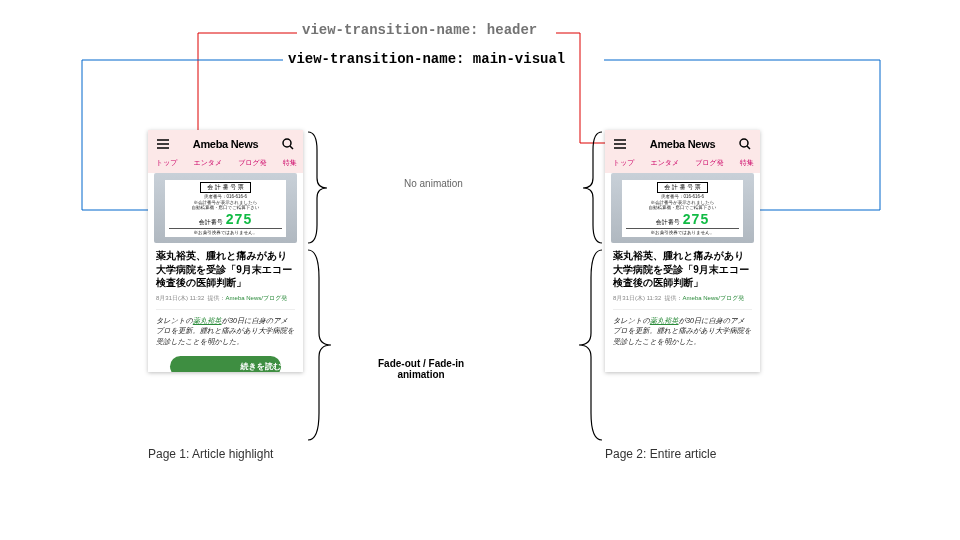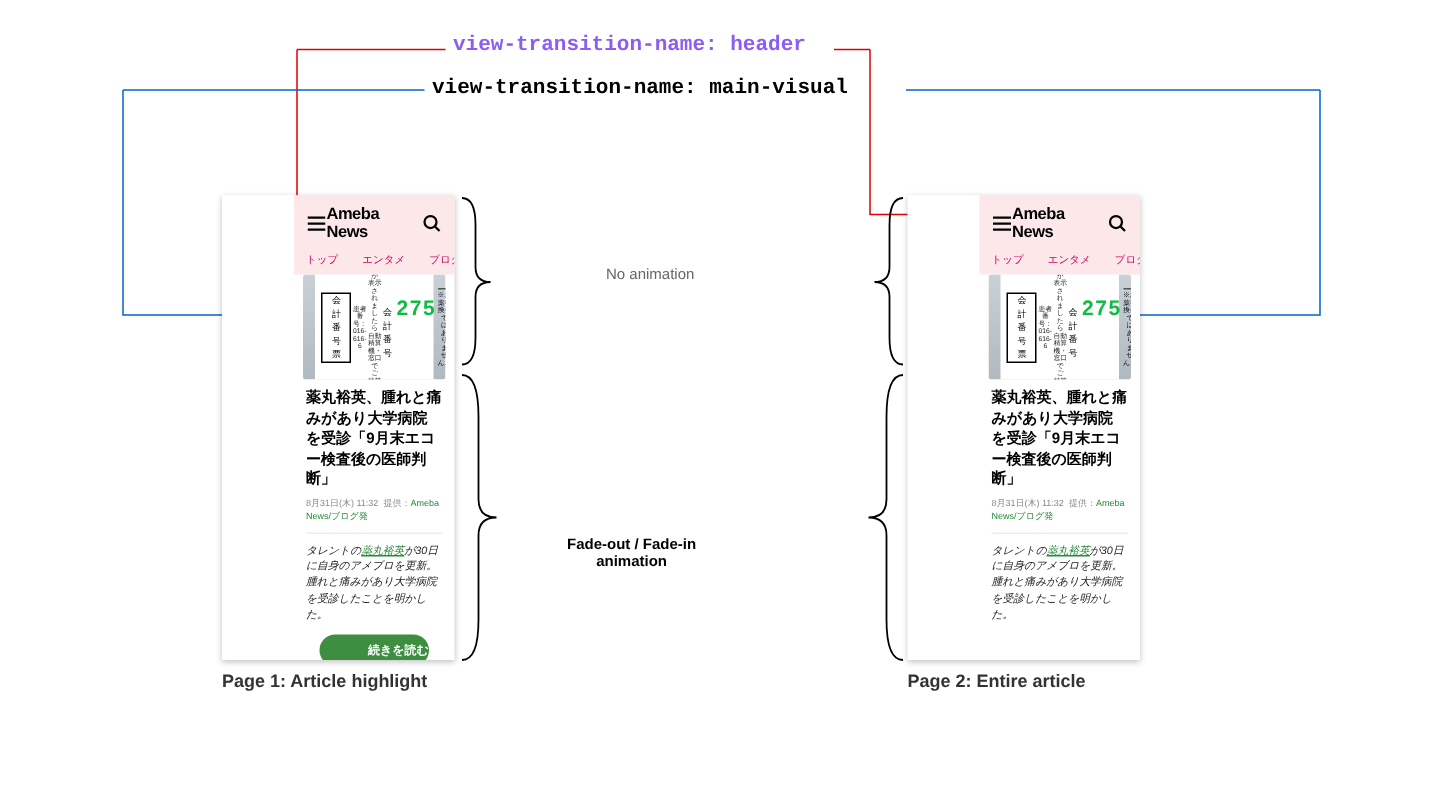--- a/index.html
+++ b/index.html
@@ -1,58 +1,58 @@
 <!DOCTYPE html>
 <html><head>
 <meta charset="utf-8">
 <style>
   * { box-sizing: border-box; margin: 0; padding: 0; }
   body { font-family: "Helvetica Neue", Arial, sans-serif; background: #fff; width: 960px; height: 540px; position: relative; }
   .label-text { position: absolute; font-family: "Courier New", monospace; font-size: 14px; font-weight: bold; white-space: nowrap; }
 
   
-  .mobile { position: absolute; width: 155px; height: 310px; background: #fff; box-shadow: 0 1px 4px rgba(0,0,0,.25); overflow: hidden; font-size: 8px; padding-left: 48px; }
+  .mobile { position: absolute; width: 155px; height: 242px; background: #fff; box-shadow: 0 1px 4px rgba(0,0,0,.25); overflow: hidden; font-size: 8px; }
   .mobile-header { background: #fce8e8; }
   .mobile-topbar { display: flex; align-items: center; justify-content: space-between; padding: 7px 8px 3px; }
   .mobile-topbar .menu, .mobile-topbar .search { width: 14px; height: 14px; display: flex; align-items: center; justify-content: center; }
   .logo { font-weight: 700; font-size: 11px; letter-spacing: -0.3px; }
   .tabs { display: flex; gap: 0; padding: 4px 0 5px; font-size: 7px; color: #c06; overflow: hidden; }
   .tabs span { padding: 0 8px; white-space: nowrap; }
   .mainvisual { margin: 0 6px; background: #eee; border-radius: 2px; overflow: hidden; }
   .ticket { background: linear-gradient(#c8d0d8,#b0b8c0); padding: 4px; height: 70px; display:flex; flex-direction:column; align-items:center; justify-content:center; }
-  .ticket-inner { background:#fff; width:90%; padding:2px 4px; display:flex; flex-direction:row; align-items:center; gap:1px;}
+  .ticket-inner { background:#fff; width:90%; padding:2px 4px; display:flex; flex-direction:column; align-items:center; gap:1px;}
   .ticket-title { font-size:6px; border:1px solid #000; padding:0 6px; }
   .ticket-small { font-size:4.5px; color:#222; text-align:center; }
   .ticket-row { display:flex; align-items:baseline; gap:3px;}
   .ticket-label { font-size:6px; }
   .ticket-num { font-size:14px; font-weight:bold; color:#1b4; letter-spacing:1px;}
   .ticket-note { font-size:4.5px; border-top:1px solid #555; width:100%; text-align:center; padding-top:1px;}
   .article-body { padding: 6px 8px 8px; }
   .headline { font-size: 10px; font-weight: 700; line-height: 1.35; }
   .meta { font-size: 6px; color: #888; margin-top: 4px; }
   .meta .src { color: #2a8a3a; }
   .divider { border-top:1px solid #eee; margin:6px 0;}
   .para { font-size: 7.2px; line-height: 1.5; color:#222;font-style:italic; }
   .para .link { color:#2a8a3a; text-decoration: underline; }
   .cta { margin: 8px auto 0; background:#3e8e41; color:#fff; text-align:right; border-radius: 14px; padding:5px 0; width:80%; font-size:8px; font-weight:600;}
-  .caption { position: absolute; font-size: 12px; color:#333;font-weight:bold; }
+  .caption { position: absolute; font-size: 12px; color:#333; }
 
   
   .brace { position:absolute; }
   .anno { position:absolute; font-size:10px; color:#666; }
   .anno.bold { font-weight:700; color:#000;margin-top:28px; }
 
   
   .conn { position:absolute; pointer-events:none; }
   .conn line, .conn polyline { fill:none; stroke-width:1; }
 </style>
 </head>
 <body>
 
-<div class="label-text" style="left:302px; top:22px; color:#8b5cf6;">view-transition-name: header</div>
+<div class="label-text" style="left:302px; top:22px; color:#737373;">view-transition-name: header</div>
 <div class="label-text" style="left:288px; top:51px; color:#000;">view-transition-name: main-visual</div>
 
 <svg class="conn" style="left:0; top:0;" width="960" height="540">
   <polyline points="198,33 198,143 225,143" stroke="#d00"></polyline>
   <polyline points="580,33 580,143 675,143" stroke="#d00"></polyline>
   <line x1="198" y1="33" x2="297" y2="33" stroke="#d00"></line>
   <line x1="556" y1="33" x2="580" y2="33" stroke="#d00"></line>
 </svg>
 
 <svg class="conn" style="left:0; top:0;" width="960" height="540">

